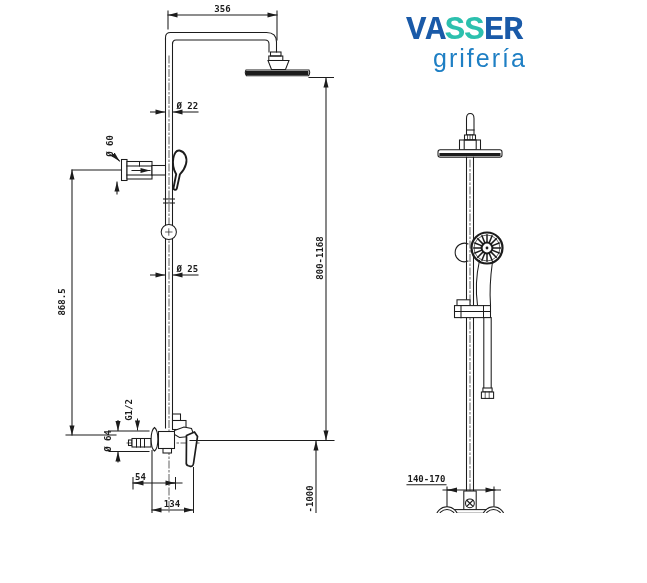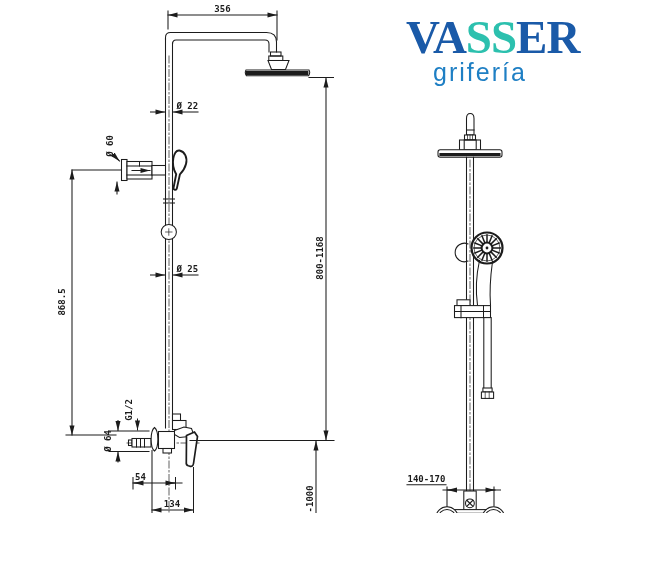--- a/index.html
+++ b/index.html
@@ -3,22 +3,22 @@
 <meta charset="utf-8">
 <style>
   html,body{margin:0;padding:0;background:#fff;}
   .canvas{position:relative;width:647px;height:513px;background:#ffffff;overflow:hidden;
           font-family:"Liberation Sans",sans-serif;}
   .drawing-svg{position:absolute;left:0;top:0;}
   .dim{font:700 9px "DejaVu Sans Mono",monospace;fill:#1c1c1c;stroke:none;}
   .cl{stroke-dasharray:7 2.5 1.5 2.5;stroke-width:0.7;}
   .wfill{fill:#fff;}
   .logo{position:absolute;left:406px;top:12px;width:230px;}
-  .logo-word{font-weight:800;font-size:47px;line-height:1.08;letter-spacing:-1px;color:#1a5aa8;
-             font-family:Liberation Serif, serif;}
+  .logo-word{font-weight:800;font-size:34px;line-height:1.08;letter-spacing:-1px;color:#1a5aa8;
+             font-family:Liberation Mono, monospace;}
   .logo-word .teal{color:#2cc0ae;}
   .logo-sub{font-weight:400;font-size:25px;letter-spacing:2px;color:#1e7fc4;margin:-5px 0 0 27px;
             font-family:Liberation Sans, sans-serif;}
 </style>
 </head>
 <body>
 
 <div class="canvas">
 
 <svg class="drawing-svg" width="647" height="583" viewBox="0 0 647 583">

